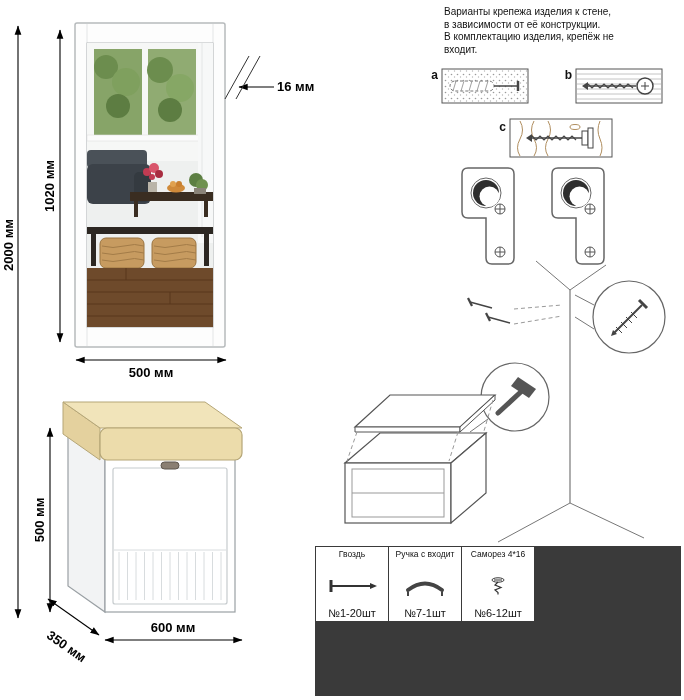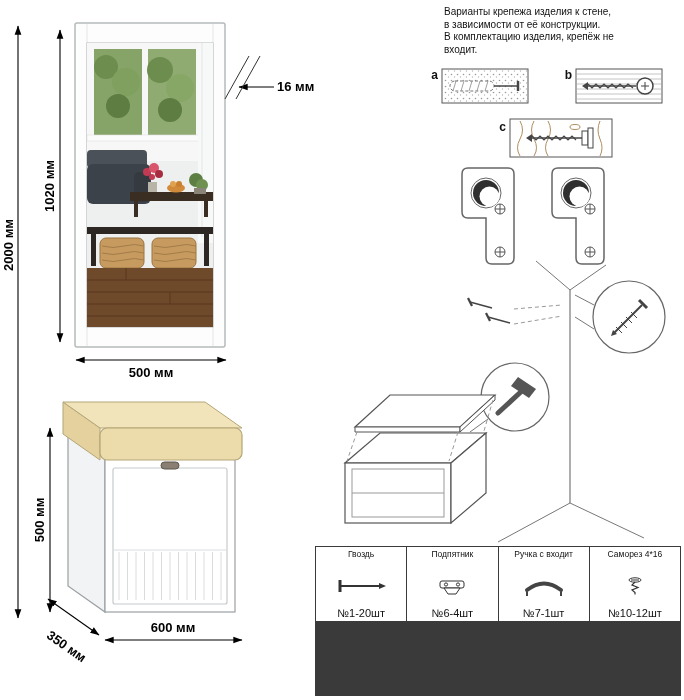--- a/index.html
+++ b/index.html
@@ -7,21 +7,21 @@
           font-family:"Liberation Sans", sans-serif; overflow:hidden; }
   .note { position:absolute; left:444px; top:6px; width:216px;
           font-size:10px; line-height:1.25; color:#111; white-space:pre-line; }
   .mirror-svg { position:absolute; left:74px; top:22px; }
   .bench-svg  { position:absolute; left:30px; top:398px; }
   .illu-svg   { position:absolute; left:330px; top:55px; }
   .dims-svg   { position:absolute; left:0; top:0; }
   .dim-text { font-family:"Liberation Sans", sans-serif; font-size:13px; font-weight:bold; fill:#000; }
   .opt-text { font-family:"Liberation Sans", sans-serif; font-size:12px; font-weight:bold; fill:#111; }
   .parts { position:absolute; left:315px; top:546px; width:366px; height:150px;
-           display:grid; grid-template-columns:repeat(4,1fr); grid-template-rows:1fr 1fr;
+           display:grid; grid-template-columns:repeat(5,1fr); grid-template-rows:1fr 1fr;
            gap:1px; background:#3a3a3a; border:1px solid #3a3a3a; box-sizing:border-box; }
   .cell { background:#fff; display:flex; flex-direction:column; align-items:center;
           justify-content:space-between; padding:3px 1px 2px 1px; box-sizing:border-box; }
   .pname { font-size:8.5px; line-height:1.15; text-align:center; color:#111; min-height:20px;
            display:flex; align-items:flex-start; justify-content:center; }
   .picon { flex:0 0 auto; }
   .pqty { font-size:11px; color:#111; }
 </style>
 </head>
 <body>
@@ -320,32 +320,20 @@
           <polygon points="48,10 55,13 48,16" fill="#333"></polygon>
         </svg>
       </div>
       <div class="pqty">№1-20шт</div>
     </div>
 
 
 
 
 
-    <div class="cell">
-      <div class="pname">Подпятник</div>
-      <div class="picon">
-        <svg width="60" height="26" viewBox="0 0 60 26">
-          <rect x="18" y="8" width="24" height="7" rx="2" fill="#fff" stroke="#333"></rect>
-          <polygon points="22,15 38,15 34,21 26,21" fill="#fff" stroke="#333"></polygon>
-          <circle cx="24" cy="11.5" r="1.6" fill="none" stroke="#333"></circle>
-          <circle cx="36" cy="11.5" r="1.6" fill="none" stroke="#333"></circle>
-        </svg>
-      </div>
-      <div class="pqty">№6-4шт</div>
-    </div>
 
 
     <div class="cell">
       <div class="pname">Ручка с входит</div>
       <div class="picon">
         <svg width="60" height="26" viewBox="0 0 60 26">
           <path d="M13,17 Q30,4 47,17" stroke="#444" stroke-width="4" fill="none" stroke-linecap="round"></path>
           <line x1="13" y1="19" x2="13" y2="23" stroke="#444" stroke-width="2"></line>
           <line x1="47" y1="19" x2="47" y2="23" stroke="#444" stroke-width="2"></line>
         </svg>
@@ -356,17 +344,17 @@
 
     <div class="cell">
       <div class="pname">Саморез 4*16</div>
       <div class="picon">
         <svg width="60" height="26" viewBox="0 0 60 26">
           <ellipse cx="30" cy="7" rx="6" ry="2.2" fill="#fff" stroke="#333"></ellipse>
           <line x1="26" y1="7" x2="34" y2="7" stroke="#333"></line>
           <path d="M30,9 L27,12 L33,14.5 L27,17 L30,19.5 L30,21.5" fill="none" stroke="#333" stroke-width="1.2"></path>
         </svg>
       </div>
-      <div class="pqty">№10-12шт</div>
+      <div class="pqty">№6-12шт</div>
     </div>
 
   </div>
 </div>
 
 </body></html>

